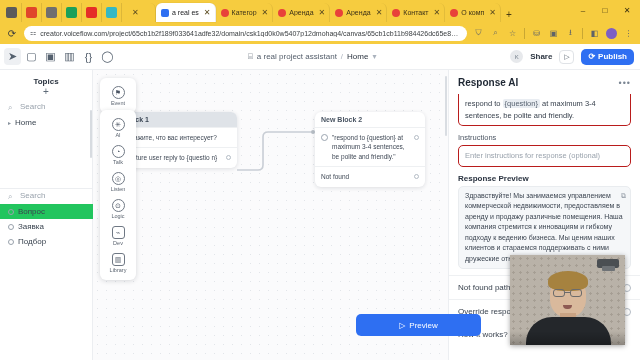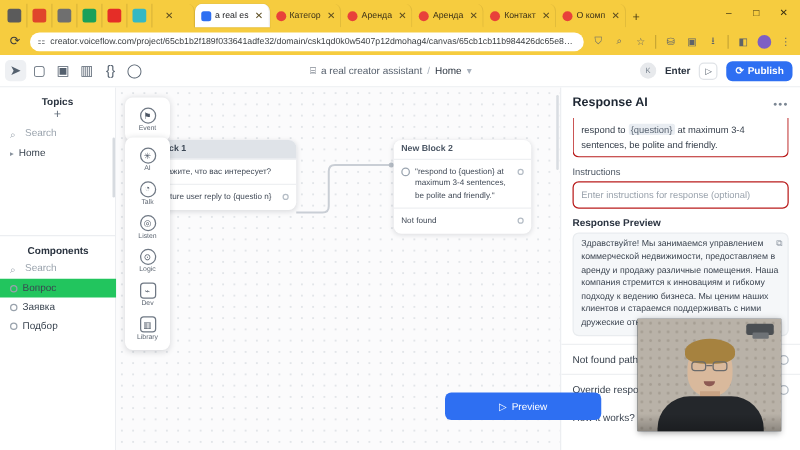--- a/index.html
+++ b/index.html
@@ -230,29 +230,29 @@
     <div class="tool-btn sel">➤</div>
     <div class="tool-btn">▢</div>
     <div class="tool-btn">▣</div>
     <div class="tool-btn">▥</div>
     <div class="tool-btn">{}</div>
     <div class="tool-btn">◯</div>
   </div>
 
   <div id="breadcrumb">
     <span style="font-size:8px;color:#4a5563">⌸</span>
-    <span class="crumb-dim">a real creator assistant</span>
+    <span class="crumb-dim">a real project assistant</span>
     <span class="sep">/</span>
     <span>Home</span>
     <span class="sep">▾</span>
   </div>
 
   <div id="tool-right">
     <div id="collab-avatar">K</div>
-    <div id="share-btn">Enter</div>
+    <div id="share-btn">Share</div>
     <div id="run-btn">▷</div>
     <div id="publish-btn">
       <span>⟳</span>
       <span>Publish</span>
     </div>
   </div>
 </div>
 
 <div id="sidebar">
   <div class="side-sec-head">
@@ -265,23 +265,20 @@
   </div>
   <div class="side-item">
     <span class="caret">▸</span>
     <span>Home</span>
   </div>
 
   <div id="sidebar-divider"></div>
   <div id="sidebar-scroll"></div>
 
   <div id="components-sec">
-    <div class="side-sec-head">
-      <span class="side-sec-title">Components</span>
-    </div>
     <div class="side-search">
       <span class="mag">⌕</span>
       <span>Search</span>
     </div>
     <div class="side-item sel">
       <span class="dot"></span>
       <span>Вопрос</span>
     </div>
     <div class="side-item">
       <span class="dot"></span>

